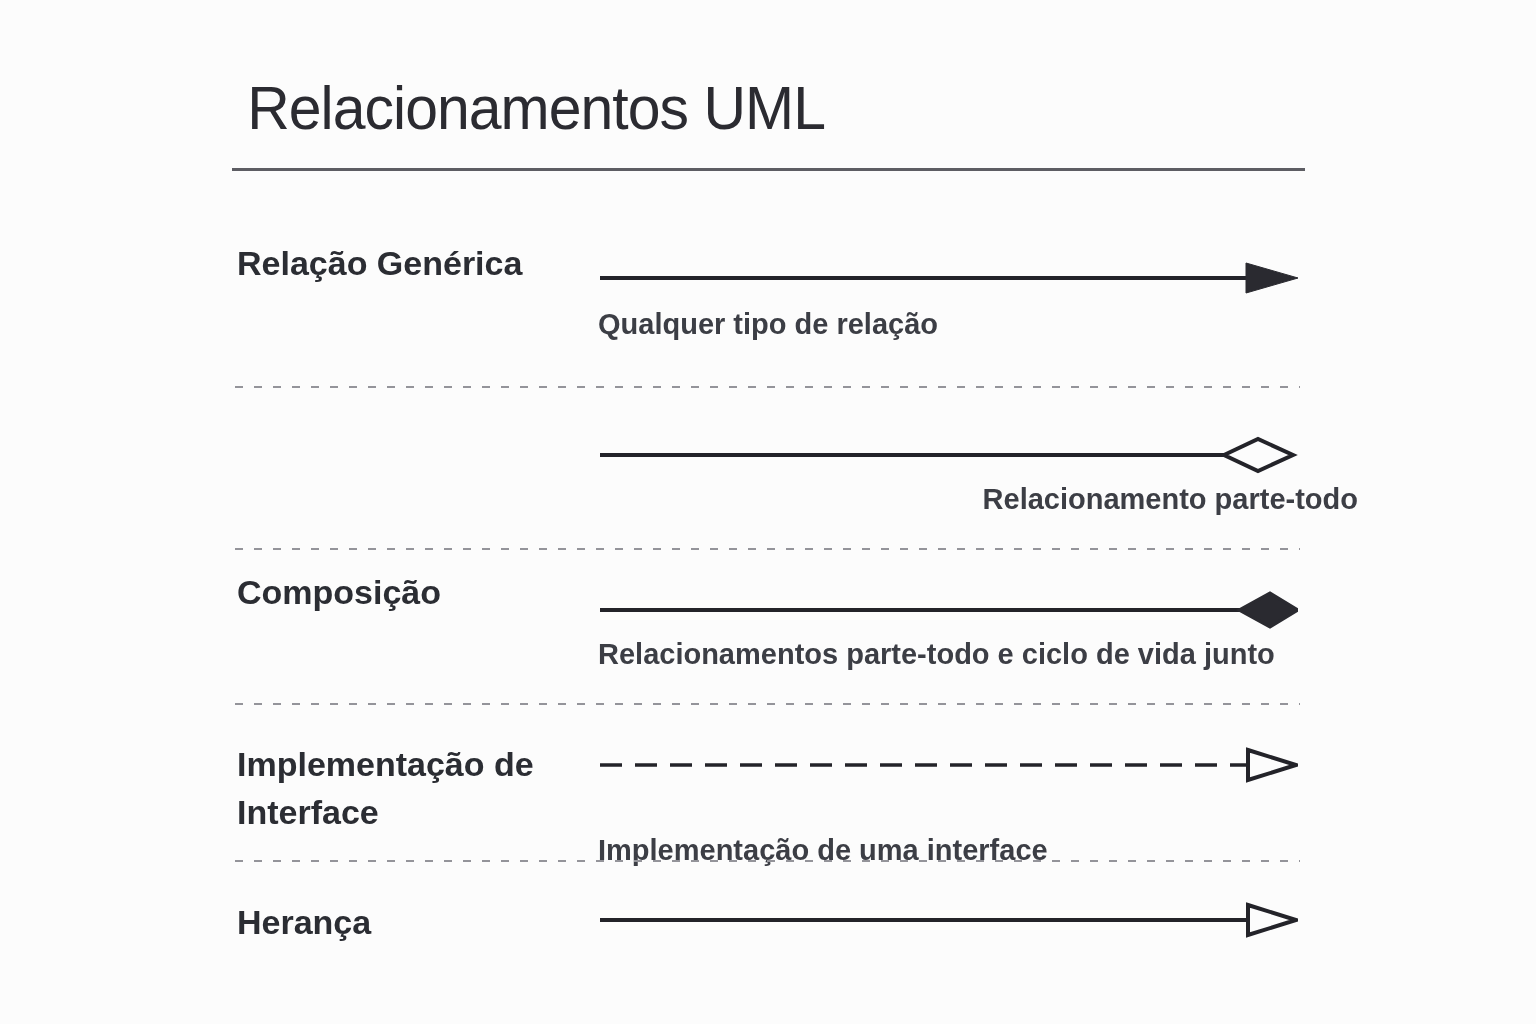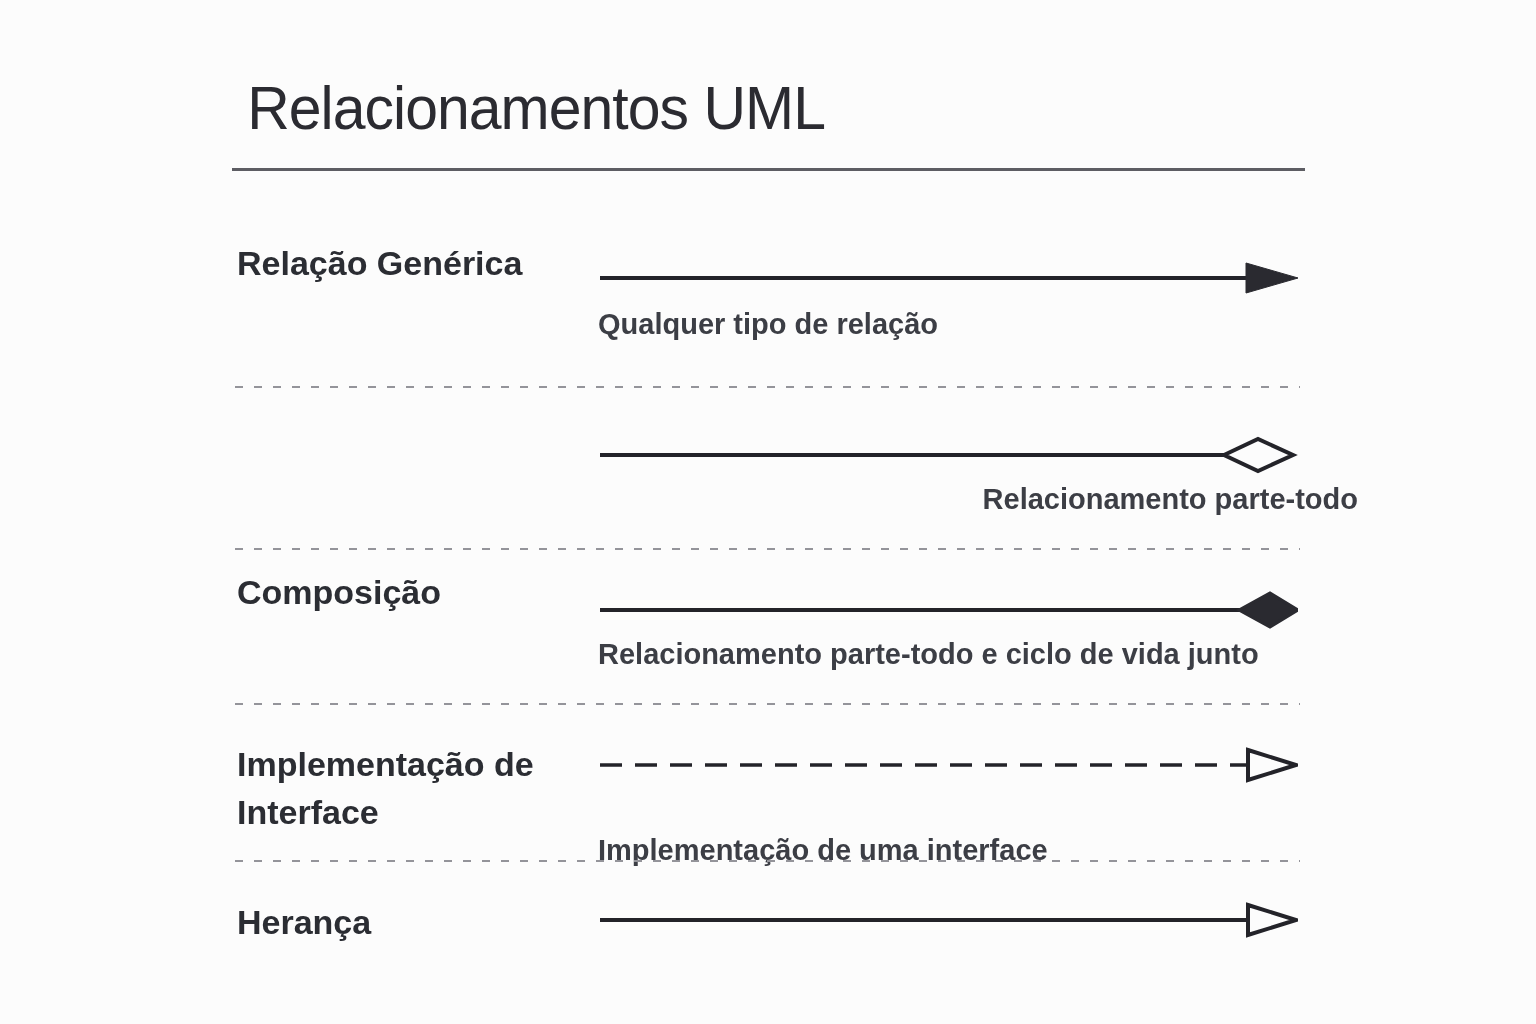--- a/index.html
+++ b/index.html
@@ -97,21 +97,21 @@
   </svg>
   <div class="row-desc" style="top:483px;text-align:right;">Relacionamento parte-todo</div>
 
   <div class="separator" style="top:548px;"></div>
 
   <div class="row-label" style="top:568px;">Composição</div>
   <svg class="connector" style="top:590px;" viewBox="0 0 700 40">
     <line class="stroke" x1="2" y1="20" x2="645" y2="20" stroke-width="4"></line>
     <polygon class="fill" points="641,20 672,3 700,20 672,37" stroke-width="3" stroke-linejoin="miter"></polygon>
   </svg>
-  <div class="row-desc" style="top:638px;">Relacionamento parte-todo e ciclo de vida junto</div>
+  <div class="row-desc" style="top:638px;">Relacionamentos parte-todo e ciclo de vida junto</div>
 
   <div class="separator" style="top:703px;"></div>
 
   <div class="row-label" style="top:740px;">Implementação de Interface</div>
   <svg class="connector" style="top:745px;" viewBox="0 0 700 40">
     <line class="stroke" x1="2" y1="20" x2="650" y2="20" stroke-width="3.5" stroke-dasharray="22 13"></line>
     <polygon class="hollow" points="650,5 698,20 650,35" stroke-width="4" stroke-linejoin="miter"></polygon>
   </svg>
   <div class="row-desc" style="top:795px;margin-top:39px;">Implementação de uma interface</div>
 

